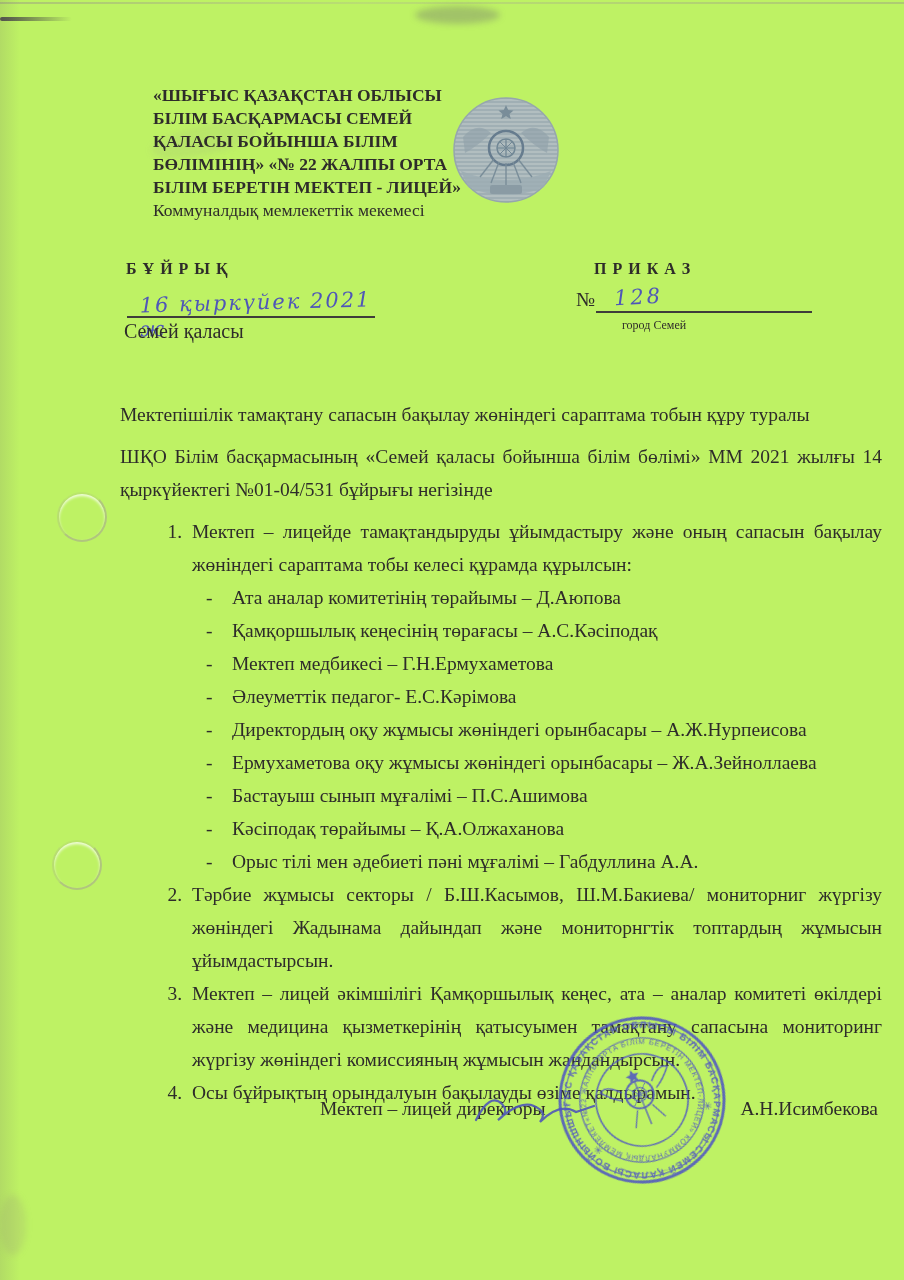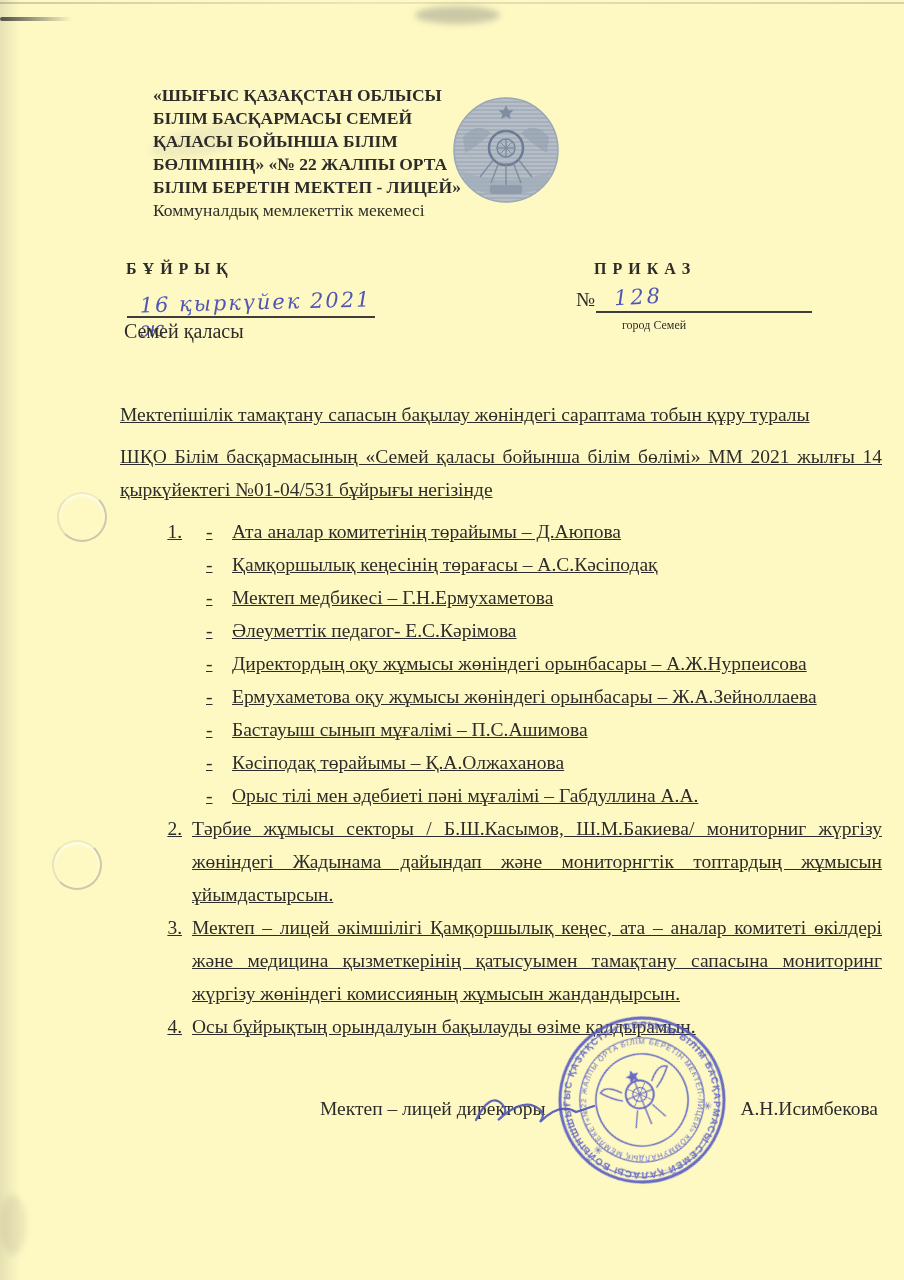--- a/index.html
+++ b/index.html
@@ -1,18 +1,18 @@
 <!DOCTYPE html>
 <html><head>
 <meta charset="utf-8">
 <style>
   html,body{margin:0;padding:0;background:#9a9a9a;}
   .page{
     position:relative;width:904px;height:1280px;margin:0 auto;
-    background:#fef9c3;overflow:hidden;
+    background:#bef264;overflow:hidden;
     font-family:"Liberation Serif", serif;color:#2e2c2a;
   }
   
   .scan-topline{position:absolute;left:0;top:2px;width:904px;height:2px;
     background:linear-gradient(90deg,rgba(150,145,135,.45),rgba(170,165,155,.25) 40%,rgba(150,145,135,.4));}
   .scan-corner-line{position:absolute;left:0;top:17px;width:72px;height:4px;
     background:linear-gradient(90deg,#4a4a48,rgba(90,90,88,0));border-radius:2px;}
   .scan-left-edge{position:absolute;left:0;top:0;width:20px;height:1280px;
     background:linear-gradient(90deg,rgba(120,115,105,.18),rgba(120,115,105,0));}
   .scan-smudge{position:absolute;border-radius:50%;filter:blur(3px);}
@@ -47,21 +47,21 @@
   .uline{position:absolute;height:2px;background:#3f3d3a;}
   .ul-kk{left:127px;top:316px;width:248px;}
   .ul-ru{left:596px;top:311px;width:216px;}
   .num-label{position:absolute;left:576px;top:288px;font-size:20px;}
   .hw-num{position:absolute;left:614px;top:285px;font-size:21px;letter-spacing:3px;transform:rotate(-3deg);}
   .city-kk{position:absolute;left:124px;top:320px;font-size:20px;}
   .city-ru{position:absolute;left:622px;top:318px;font-size:12px;}
 
   
   .doc-body{position:absolute;left:120px;top:398px;width:762px;
-    font-size:19.5px;line-height:33px;text-align:justify;text-decoration:underline;}
+    font-size:19.5px;line-height:33px;text-align:justify;}
   .para{margin:0 0 9px 0;}
   .resolve{margin:4px 0 18px 0;text-align:left;}
   .item{display:flex;margin:0;}
   .item .num{width:62px;min-width:62px;text-align:right;margin-right:10px;}
   .item .itxt{flex:1;text-align:justify;}
   .sub{display:flex;}
   .sub .dash{width:40px;min-width:40px;padding-left:14px;box-sizing:border-box;}
   .sub .stxt{flex:1;text-align:left;}
 
   
@@ -132,20 +132,21 @@
   <div class="uline ul-ru"></div>
   <div class="city-ru">город Семей</div>
 
   <div class="doc-body">
     <p class="para">Мектепішілік тамақтану сапасын бақылау жөніндегі сараптама тобын құру туралы</p>
     <p class="para">ШҚО Білім басқармасының «Семей қаласы бойынша білім бөлімі» ММ 2021 жылғы 14 қыркүйектегі №01-04/531 бұйрығы негізінде</p>
 
     <div class="item">
       <span class="num">1.</span>
       <div class="itxt">
+        <span>Мектеп – лицейде тамақтандыруды ұйымдастыру және оның сапасын бақылау жөніндегі сараптама тобы келесі құрамда құрылсын:</span>
         <div class="sub">
             <span class="dash">-</span>
             <span class="stxt">Ата аналар комитетінің төрайымы – Д.Аюпова</span>
           </div>
         <div class="sub">
             <span class="dash">-</span>
             <span class="stxt">Қамқоршылық кеңесінің төрағасы – А.С.Кәсіподақ</span>
           </div>
         <div class="sub">
             <span class="dash">-</span>

